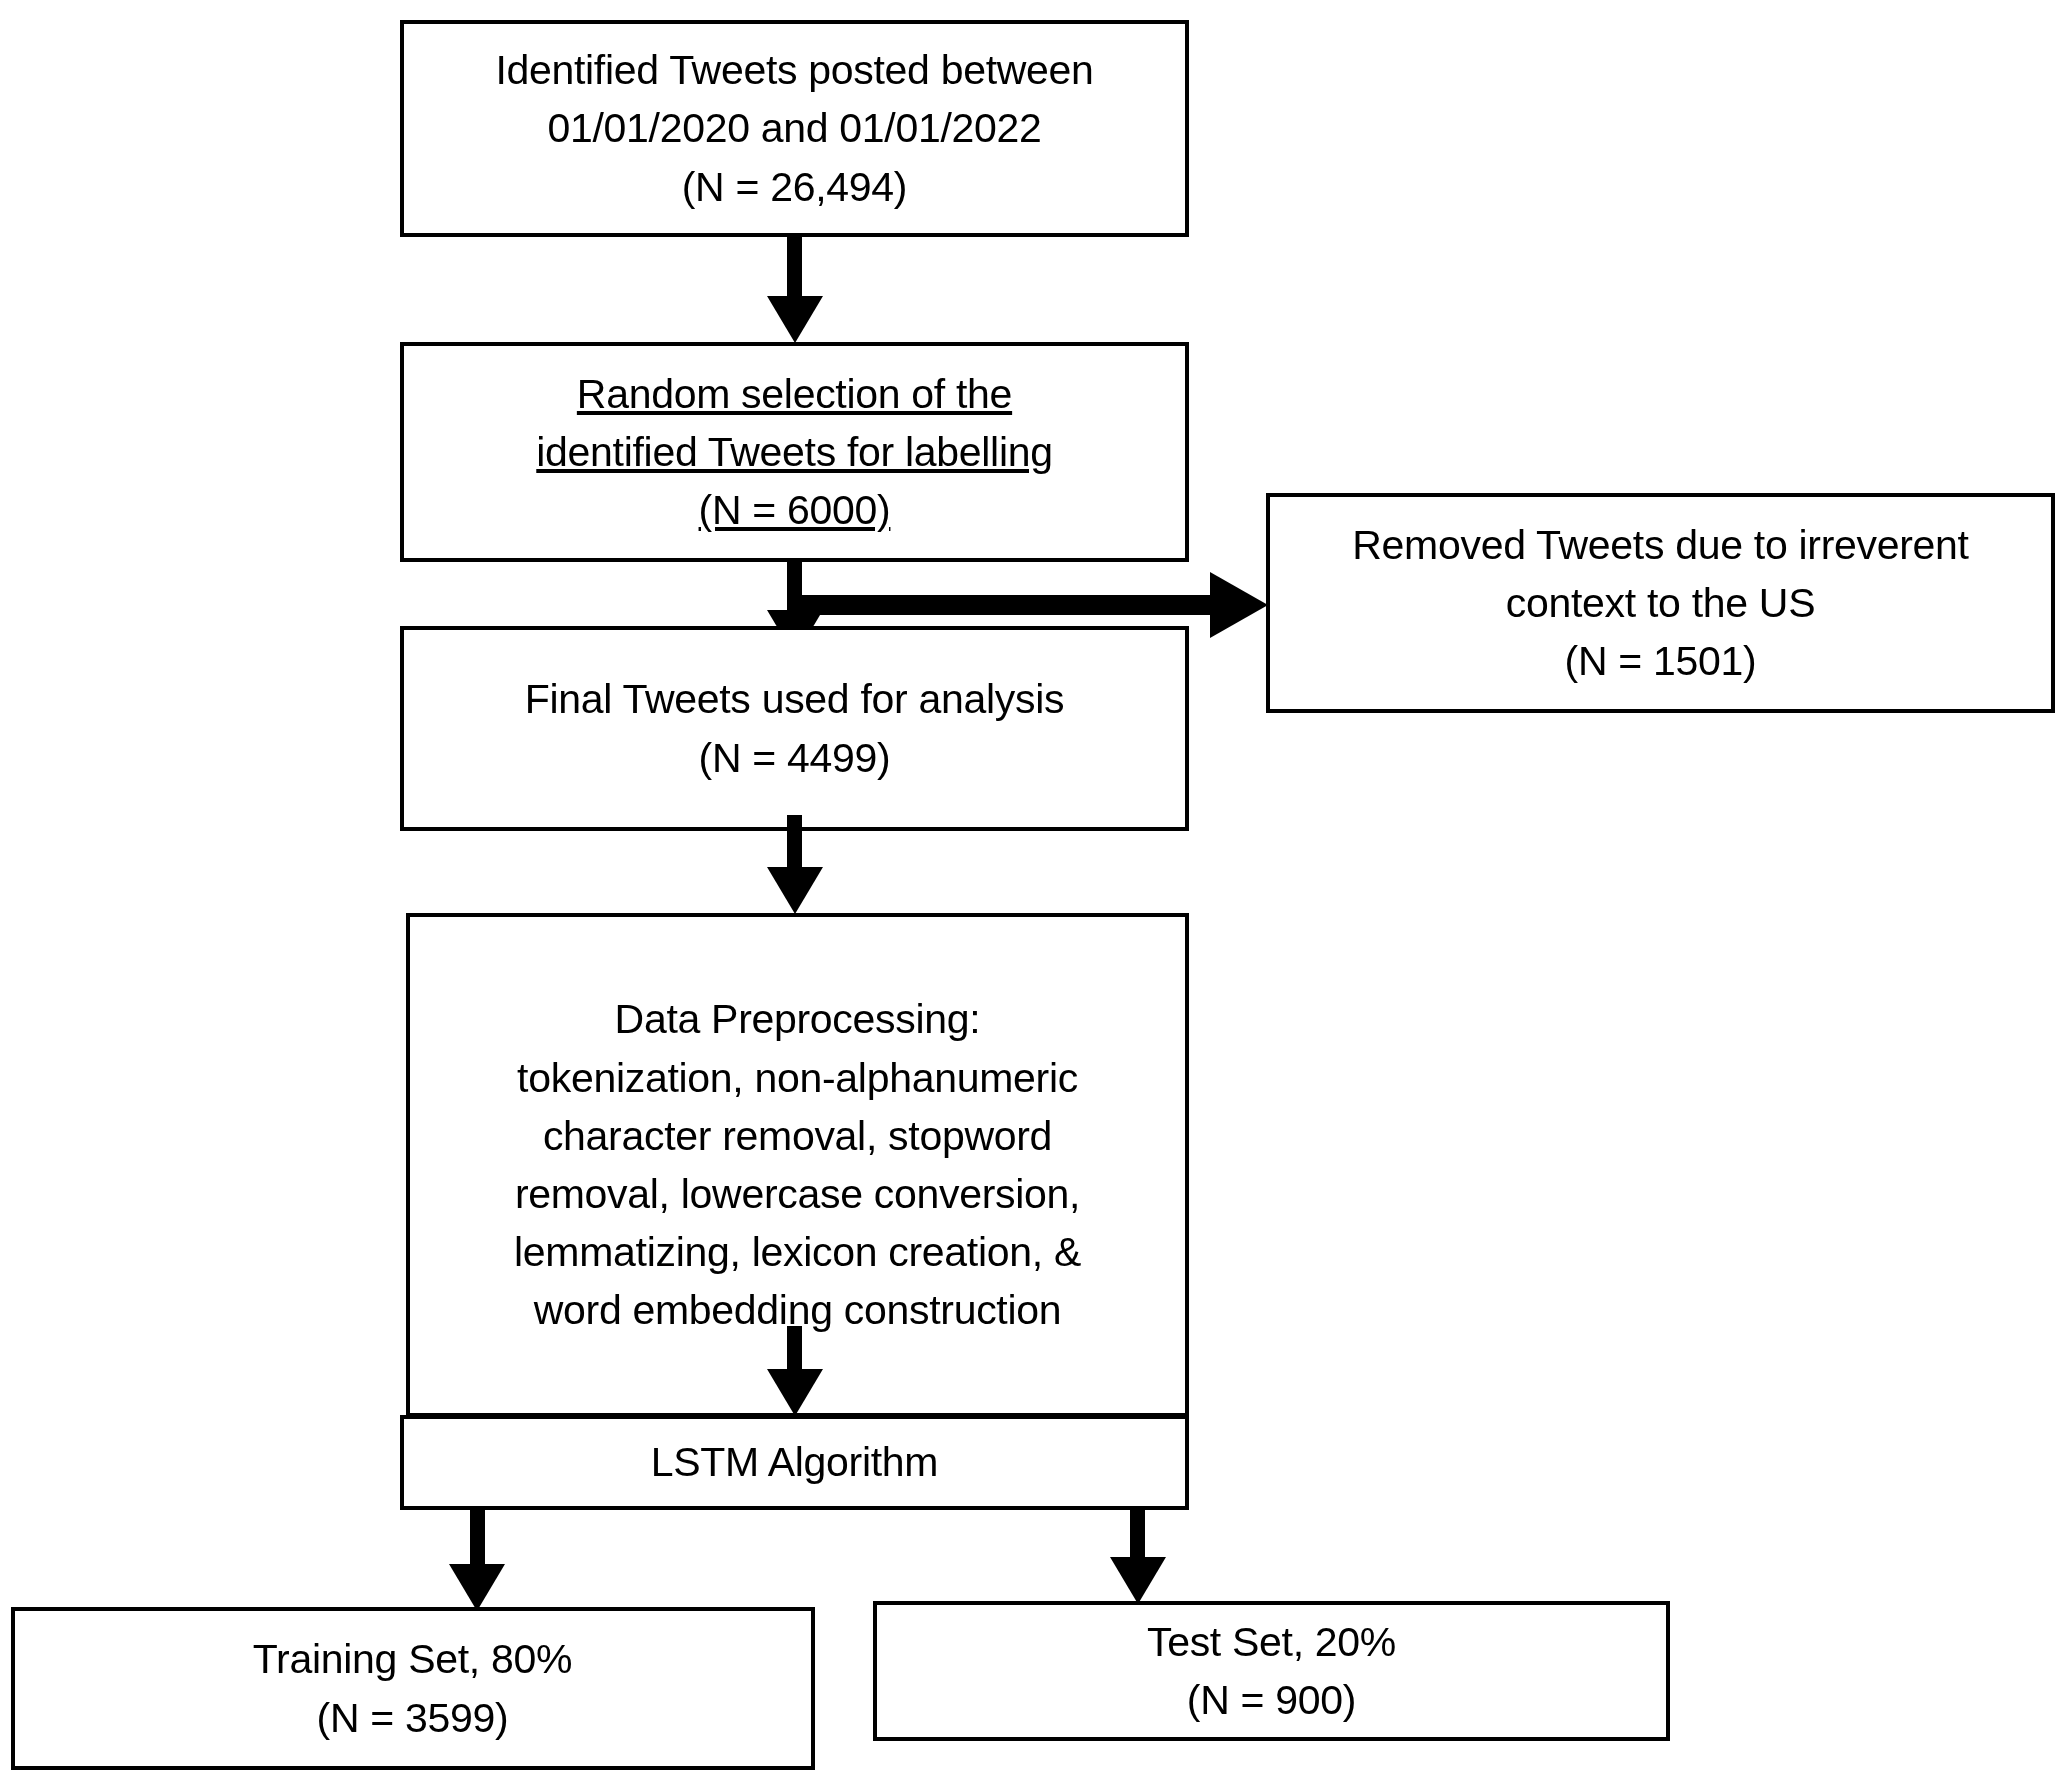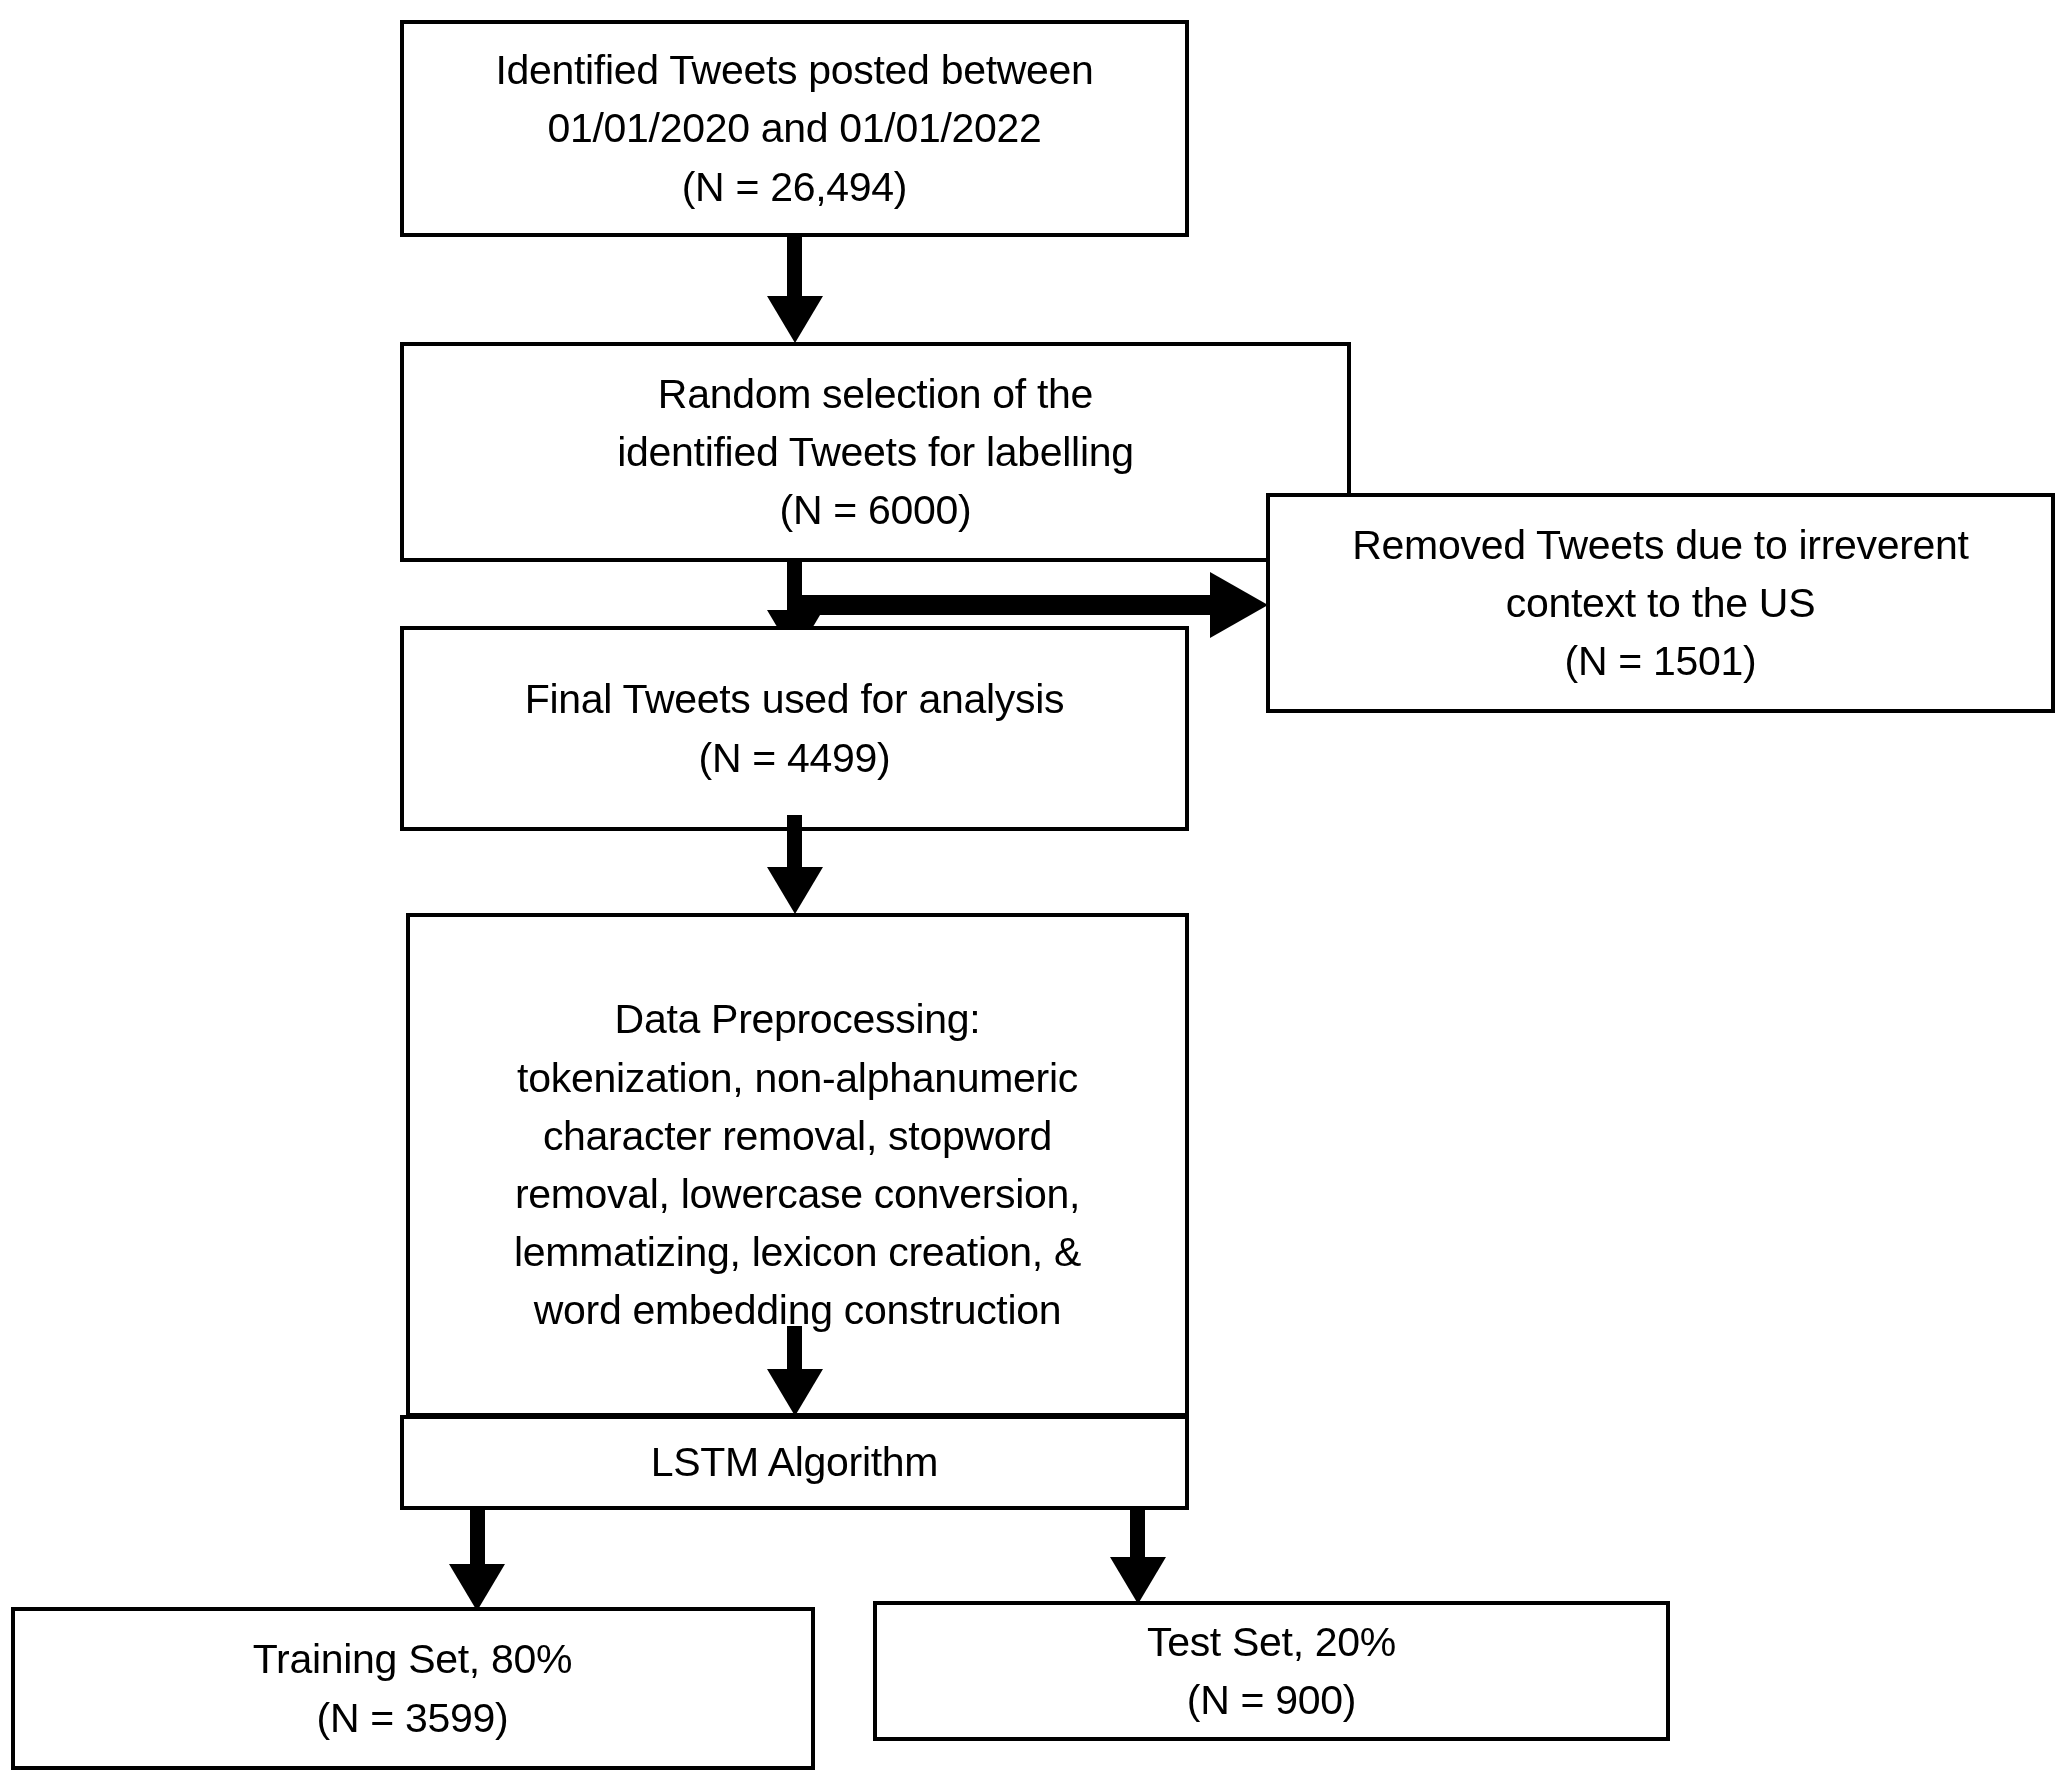--- a/index.html
+++ b/index.html
@@ -35,21 +35,21 @@
     letter-spacing: -0.3px;
     padding: 4px 26px;
   }
   .node .line {
     display: block;
     width: 100%;
     white-space: nowrap;
   }
   
   #node-identified      { left: 400px;  top: 20px;   width: 789px; height: 217px; }
-  #node-random          { left: 400px;  top: 342px;  width: 951px; height: 220px; }
+  #node-random          { left: 400px;  top: 342px;  width: 789px; height: 220px; text-decoration: underline; }
   #node-removed         { left: 1266px; top: 493px;  width: 789px; height: 220px; }
   #node-final           { left: 400px;  top: 626px; width: 789px; height: 205px; }
   #node-preprocessing   { left: 406px;  top: 913px; width: 783px; height: 504px; }
   #node-lstm            { left: 400px;  top: 1415px; width: 789px; height: 95px; text-align: center; }
   #node-training        { left: 10.5px;   top: 1607px; width: 804px; height: 163px; }
   #node-test            { left: 873px; top: 1601px; width: 797px; height: 140px; }
 
   
   .vline {
     position: absolute;

